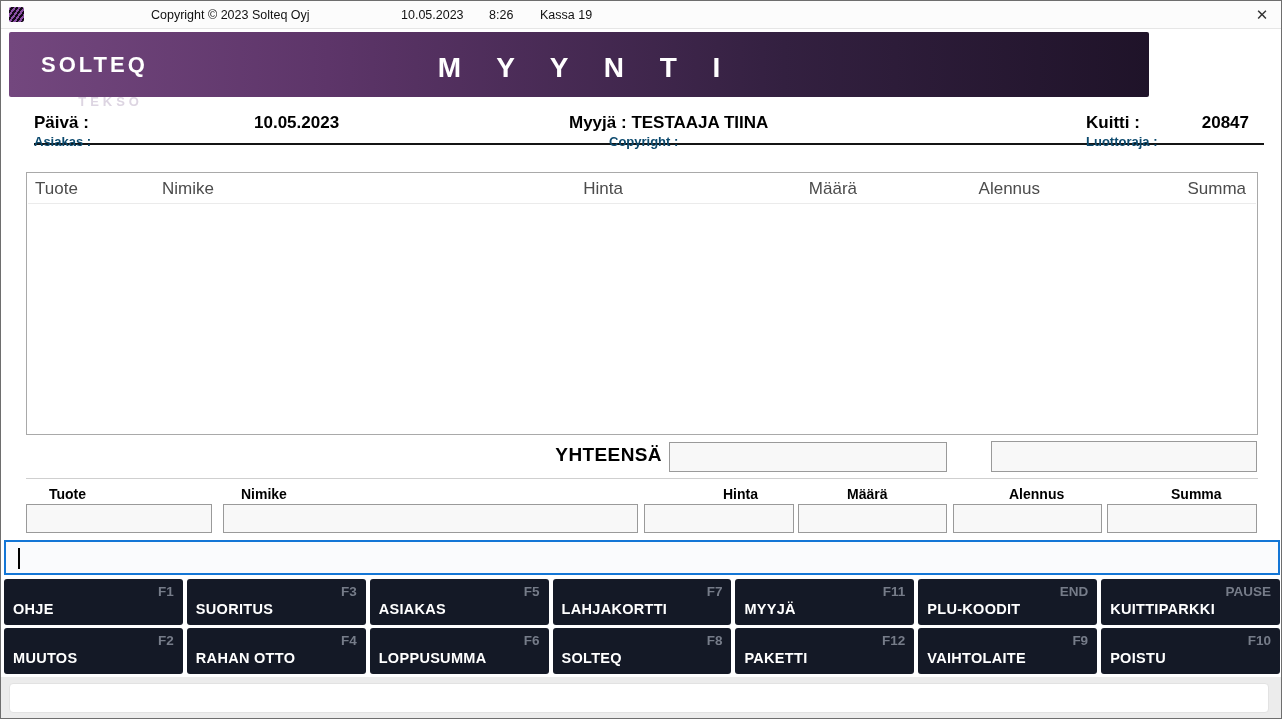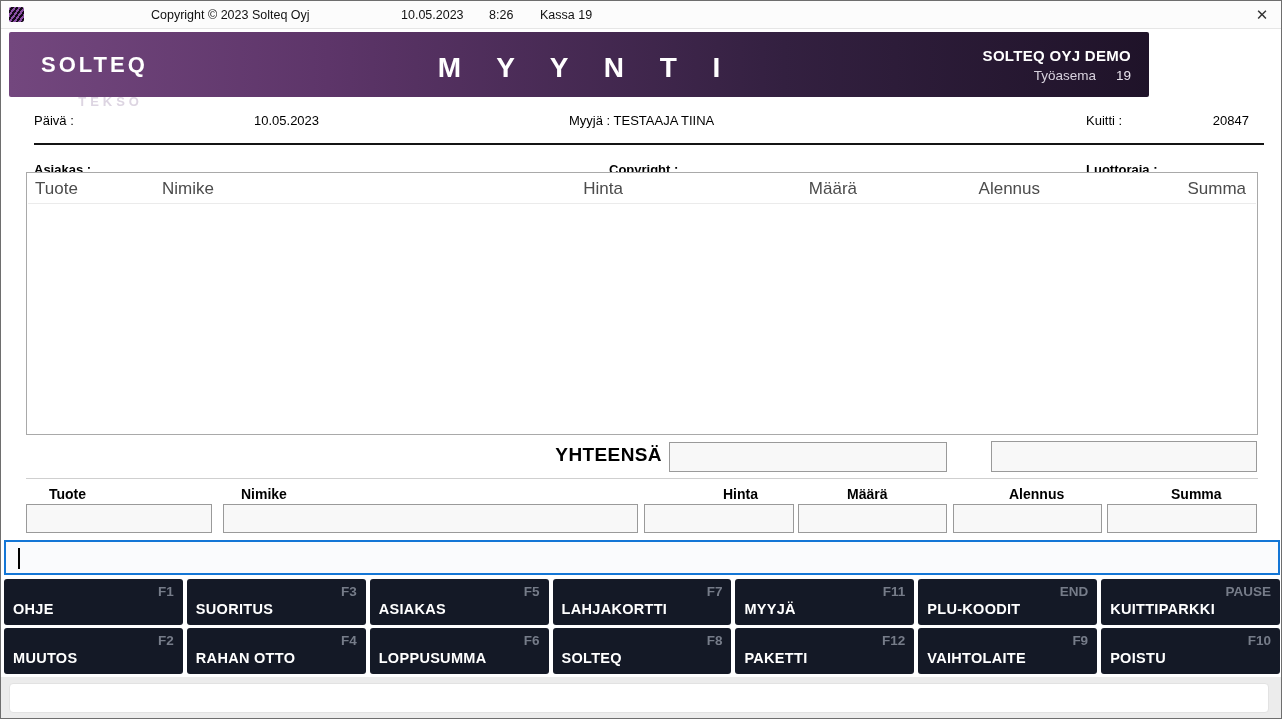--- a/index.html
+++ b/index.html
@@ -48,28 +48,28 @@
   #screen-title {
     position: absolute; left: 0; right: 0; top: 20px; text-align: center;
     font-size: 28px; font-weight: 700; letter-spacing: 14px; text-indent: 14px;
   }
   #header-right { position: absolute; right: 18px; top: 15px; text-align: right; }
   #company { font-size: 15px; font-weight: 700; letter-spacing: 0.3px; }
   #workstation { font-size: 13.5px; color: #d8d2de; margin-top: 4px; }
   #workstation .ws-num { margin-left: 20px; color: #e7e2ec; }
 
   
-  .info-txt { position: absolute; font-weight: 400; font-size: 13px; color: #000; white-space: nowrap; }
+  .info-txt { position: absolute; font-weight: 700; font-size: 17px; color: #000; white-space: nowrap; }
   #lbl-paiva   { left: 33px;  top: 112px; }
   #val-paiva   { left: 253px; top: 112px; }
   #grp-myyja   { left: 568px; top: 112px; }
   #lbl-kuitti  { left: 1085px; top: 112px; }
   #val-kuitti  { right: 32px; top: 112px; }
   #info-divider { position: absolute; left: 33px; top: 142px; width: 1230px; height: 2px; background: #141414; }
-  .sub-txt { position: absolute; top: 161px; font-weight: 700; font-size: 13px; color: #000000; }
+  .sub-txt { position: absolute; top: 133px; font-weight: 700; font-size: 13px; color: #0c4a6e; }
   #lbl-asiakas    { left: 33px; }
   #lbl-velkasaldo { left: 608px; }
   #lbl-luottoraja { left: 1085px; }
 
   
   #items-table {
     position: absolute; left: 25px; top: 171px; width: 1232px; height: 263px;
     border: 1px solid #a9a9a9; background: #fff;
   }
   #items-table .col { position: absolute; top: 6px; font-size: 17px; color: #4c4c4c; white-space: nowrap; }
@@ -168,26 +168,20 @@
     <span id="tb-reg">Kassa 19</span>
     <div id="tb-close">✕</div>
   </div>
 
   <div id="header">
     <div id="logo">
       <div id="logo-primary">SOLTEQ</div>
       <div id="logo-secondary">TEKSO</div>
     </div>
     <div id="screen-title">M Y Y N T I</div>
-    <div id="header-right">
-      <div id="company">SOLTEQ OYJ DEMO</div>
-      <div id="workstation">
-        <span>Työasema</span><span class="ws-num">19</span>
-      </div>
-    </div>
   </div>
 
   <span class="info-txt" id="lbl-paiva">Päivä :</span>
   <span class="info-txt" id="val-paiva">10.05.2023</span>
   <span class="info-txt" id="grp-myyja">
     <span>Myyjä :</span>
     <span>TESTAAJA TIINA</span>
   </span>
   <span class="info-txt" id="lbl-kuitti">Kuitti :</span>
   <span class="info-txt" id="val-kuitti">20847</span>

